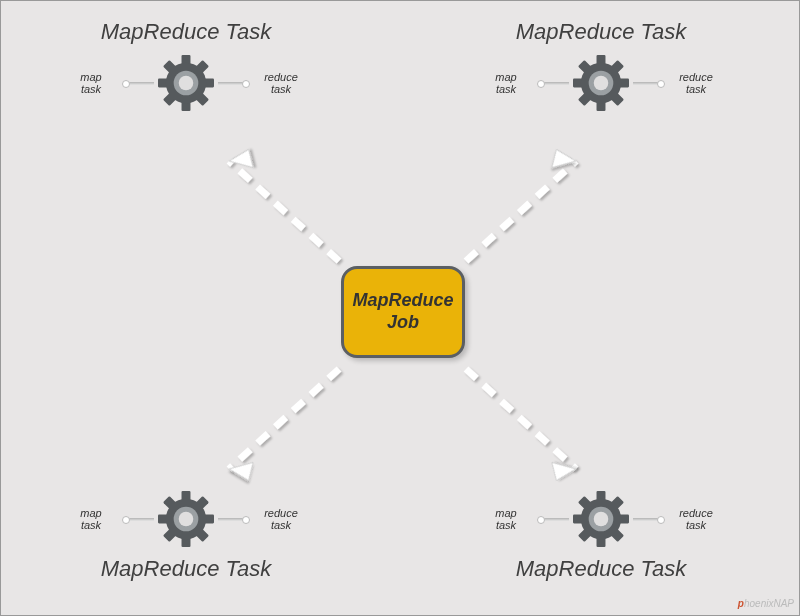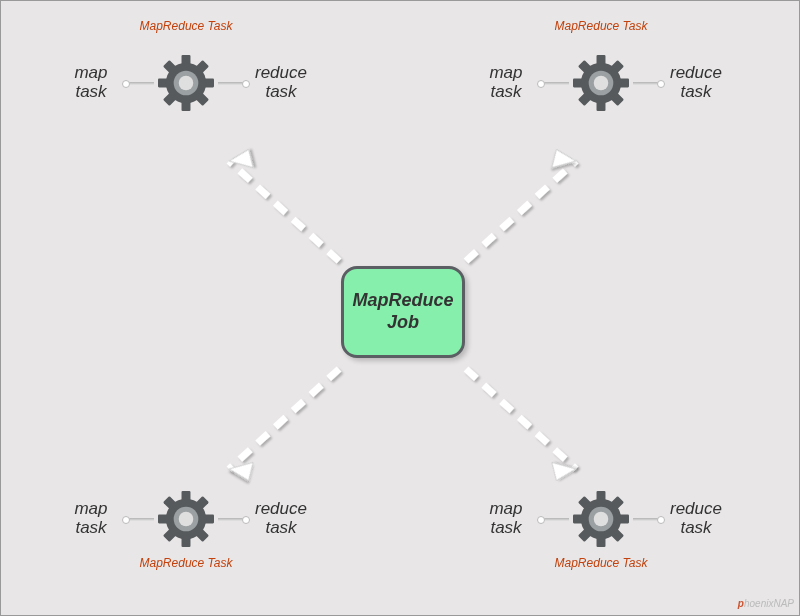--- a/index.html
+++ b/index.html
@@ -14,39 +14,39 @@
   }
   .container { position: relative; width: 100%; height: 100%; }
   .task-node {
     position: absolute;
     width: 300px;
     height: 110px;
   }
   .task-title {
     text-align: center;
     font-style: italic;
-    font-size: 12px;
-    color: #c2410c;
+    font-size: 22px;
+    color: #404040;
     white-space: nowrap;
     position: absolute;
     left: 50%;
     transform: translateX(-50%);
   }
   .task-body {
     position: absolute;
     top: 40px;
     left: 0;
     width: 100%;
     display: flex;
     align-items: center;
     justify-content: center;
   }
   .side-label {
     font-style: italic;
-    font-size: 17px;
+    font-size: 11px;
     color: #333;
     text-align: center;
     line-height: 1.1;
     flex: 0 0 70px;
   }
   .connector-line {
     height: 3px;
     width: 28px;
     background: #ccc;
     border-top: 1px solid #bbb;
@@ -69,21 +69,21 @@
     height: 56px;
     position: relative;
     margin: 0 4px;
   }
   .central-node {
     position: absolute;
     left: 340px;
     top: 265px;
     width: 124px;
     height: 92px;
-    background: #86efac;
+    background: #eab308;
     border: 3px solid #5b5f63;
     border-radius: 16px;
     box-shadow: 3px 3px 5px rgba(0,0,0,0.2);
     display: flex;
     align-items: center;
     justify-content: center;
     text-align: center;
     font-style: italic;
     font-weight: bold;
     font-size: 18px;

